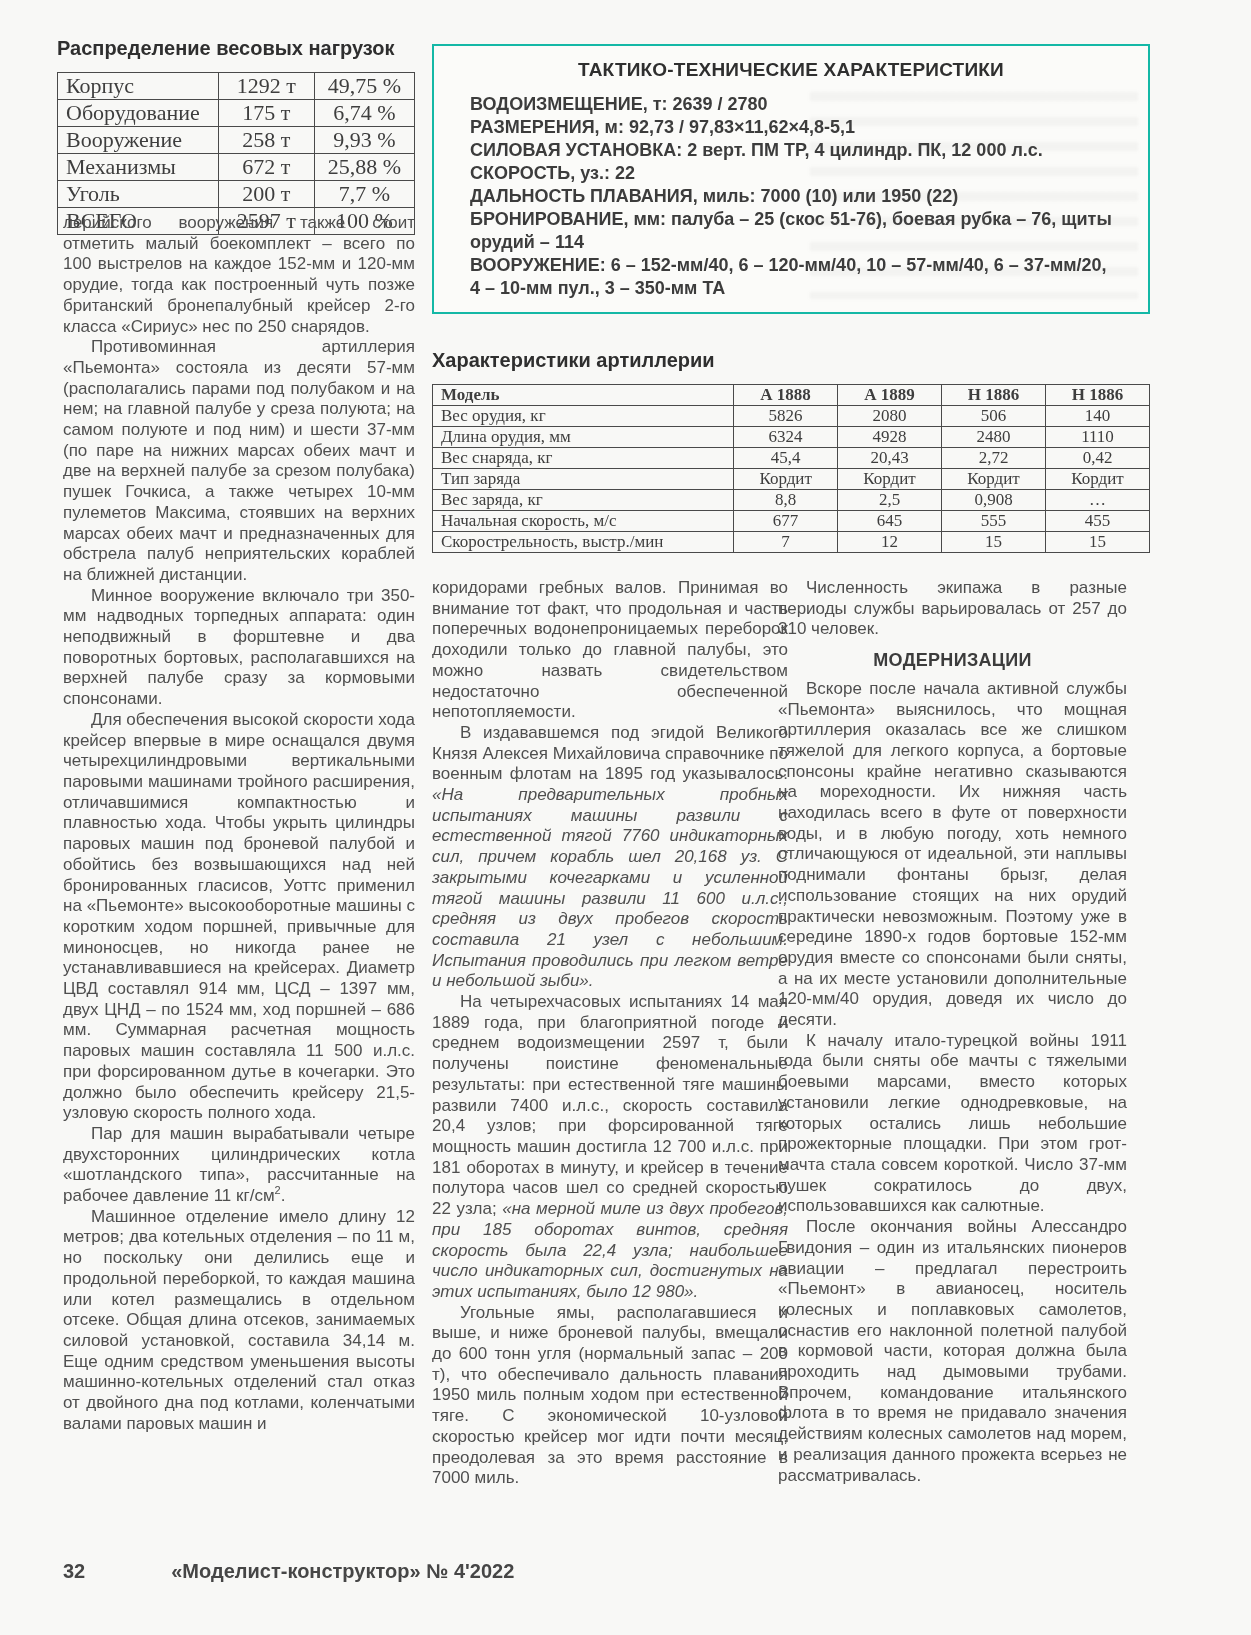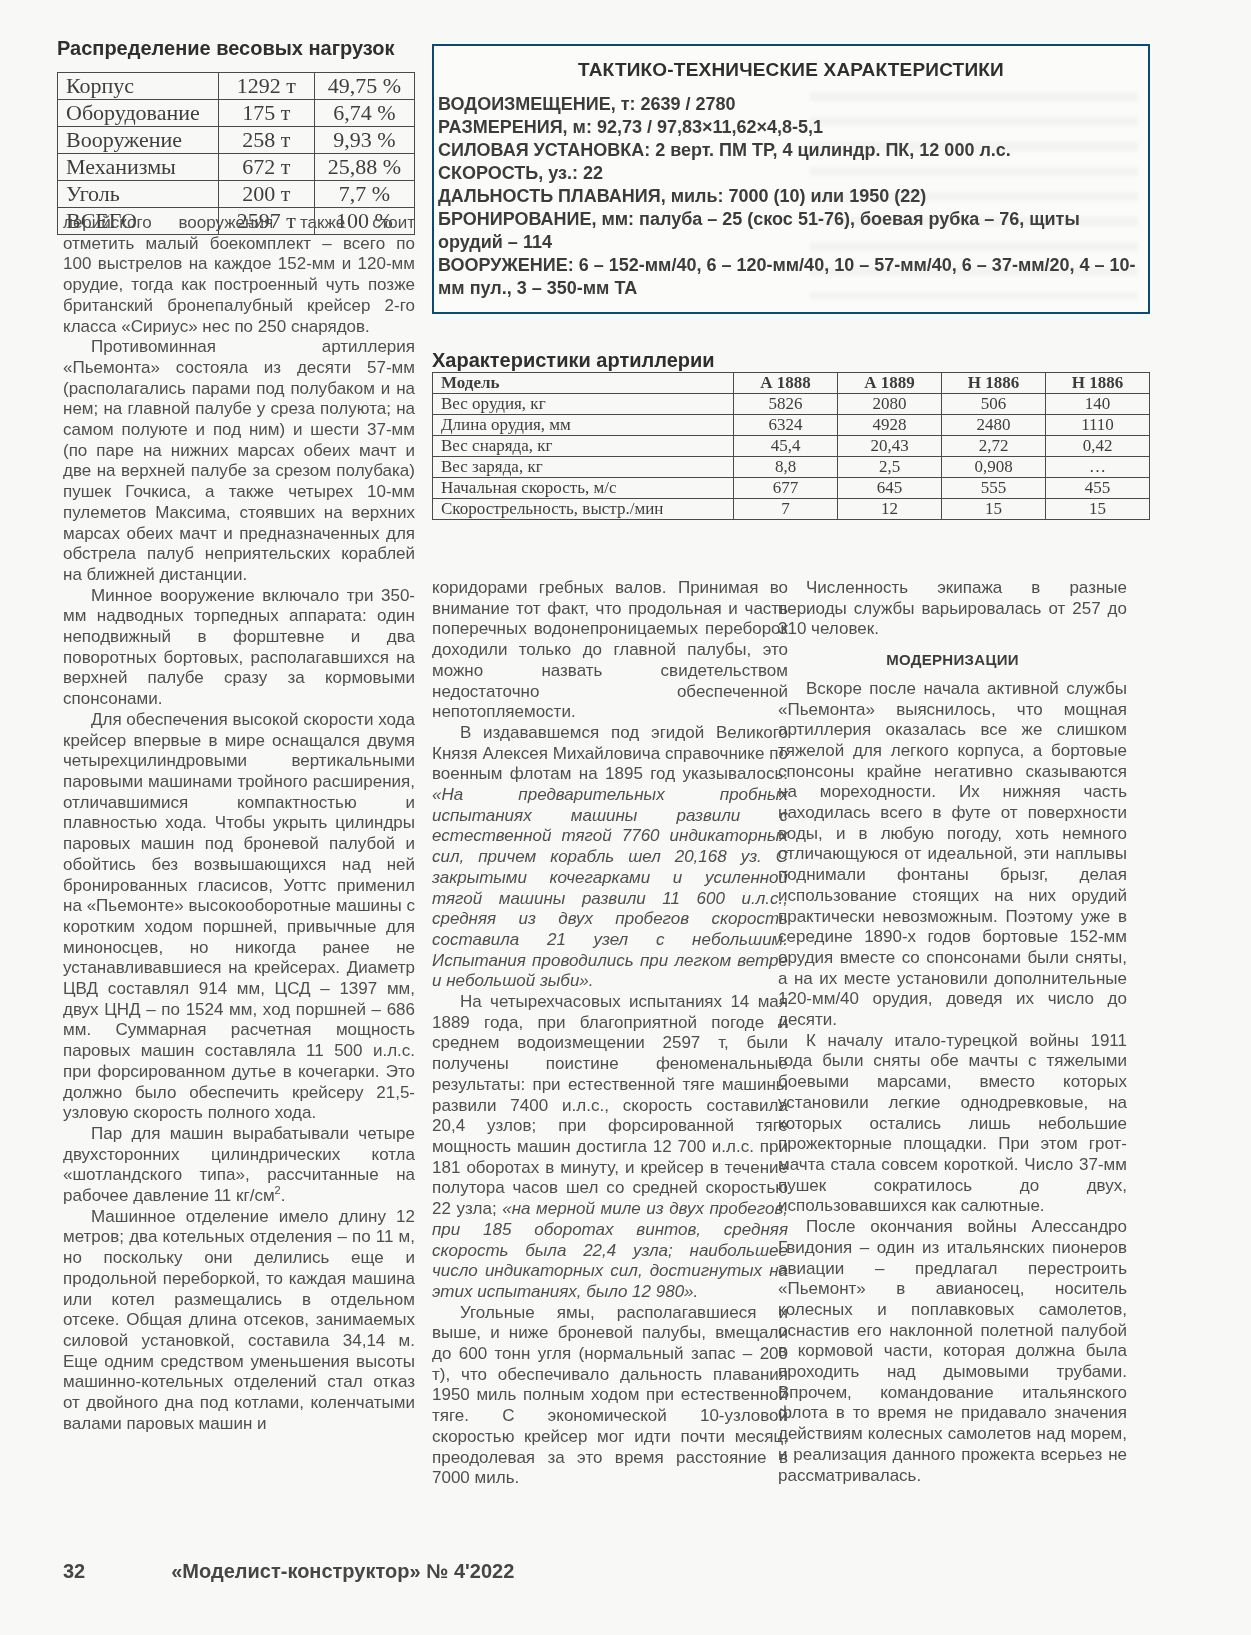--- a/index.html
+++ b/index.html
@@ -29,38 +29,38 @@
   .weights table{
     width:100%;border-collapse:collapse;
     font-family:"Liberation Serif", serif;font-size:22px;color:#3e3e3e;
   }
   .weights td{border:1px solid var(--border);padding:0 8px;height:20px;}
   .weights td.num{text-align:center;}
 
   
   .ttx{
     position:absolute;left:432px;top:44px;width:718px;
-    border:2px solid #0c4a6e;background:#fbfbf9;
-    padding:13px 4px 12px;
+    border:2px solid #14b8a6;background:#fbfbf9;
+    padding:13px 36px 12px;
   }
   .ttx-title{
     text-align:center;font-weight:bold;font-size:19px;
     color:var(--heading-ink);margin-bottom:12px;letter-spacing:.2px;
   }
   .ttx-line{font-weight:bold;font-size:18px;line-height:23px;color:var(--bold-ink);}
   .ghost{
     position:absolute;right:10px;top:46px;width:46%;height:78%;
     background:repeating-linear-gradient(180deg,
       rgba(110,110,110,.06) 0 9px, rgba(0,0,0,0) 9px 25px);
     filter:blur(1.5px);pointer-events:none;
   }
 
   
   .artillery{position:absolute;left:432px;top:348px;width:718px;}
-  .artillery .serif-title{margin-bottom:0;}
+  .artillery .serif-title{margin-bottom:12px;}
   .artillery table{
     width:100%;border-collapse:collapse;
     font-family:"Liberation Serif", serif;font-size:17px;color:#3e3e3e;
   }
   .artillery td,.artillery th{
     border:1px solid var(--border);padding:0 8px;height:20.5px;
     font-weight:normal;text-align:center;
   }
   .artillery td:first-child,.artillery th:first-child{text-align:left;}
   .artillery tr.hdr td{font-weight:bold;}
@@ -71,21 +71,21 @@
     position:absolute;font-size:17px;line-height:20.7px;
     color:var(--ink);text-align:justify;
   }
   .col-left{left:63px;top:213px;width:352px;}
   .col-middle{left:432px;top:578px;width:356px;}
   .col-right{left:778px;top:578px;width:349px;}
   .para{margin:0;}
   .para.indent{text-indent:28px;}
   .it{font-style:italic;}
   .col-heading{
-    font-weight:bold;text-align:center;font-size:15px;
+    font-weight:bold;text-align:center;font-size:18px;
     color:var(--bold-ink);margin:10px 0 8px;letter-spacing:.3px;
   }
   sup{font-size:11px;line-height:0;}
 
   
   .footer{
     position:absolute;left:63px;top:1560px;
     display:flex;align-items:baseline;
     font-weight:bold;font-size:20px;color:#464646;
   }
@@ -184,20 +184,27 @@
             <td>4928</td>
             <td>2480</td>
             <td>1110</td>
           </tr>
           <tr>
             <td>Вес снаряда, кг</td>
             <td>45,4</td>
             <td>20,43</td>
             <td>2,72</td>
             <td>0,42</td>
+          </tr>
+          <tr>
+            <td>Тип заряда</td>
+            <td>Кордит</td>
+            <td>Кордит</td>
+            <td>Кордит</td>
+            <td>Кордит</td>
           </tr>
           <tr>
             <td>Вес заряда, кг</td>
             <td>8,8</td>
             <td>2,5</td>
             <td>0,908</td>
             <td>…</td>
           </tr>
           <tr>
             <td>Начальная скорость, м/с</td>

